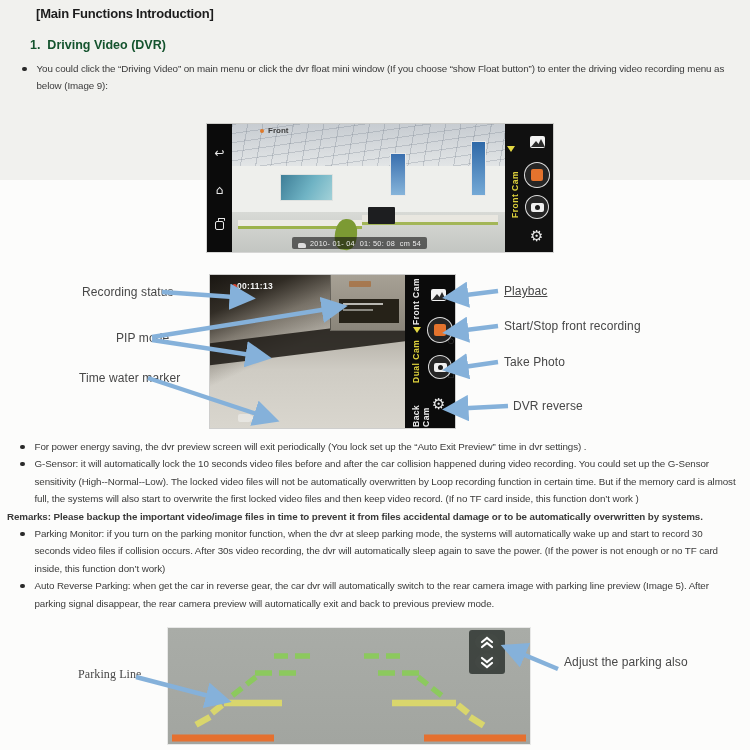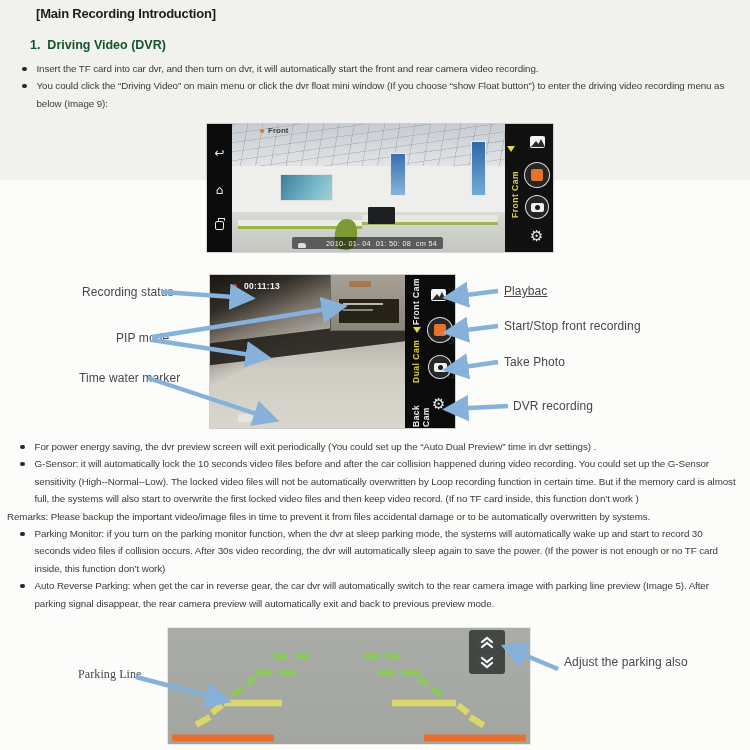--- a/index.html
+++ b/index.html
@@ -13,21 +13,21 @@
   
   .band { left:0; top:256; width:750px; height:180px; background:#f1f1ee; z-index:0; }
 
   .doc-title { left:36px; top:6px; font-size:13px; font-weight:700; color:#1c1c1c; letter-spacing:-0.2px; z-index:2; }
   .section-heading { left:30px; top:38px; font-size:12.5px; font-weight:700; color:#14532d; white-space:pre; z-index:2; }
 
   .textblock { z-index:2; font-size:9.8px; line-height:17.4px; color:#3a3a3a; letter-spacing:-0.1px; }
   .brow { display:flex; gap:10px; }
   .bdot { flex:none; width:4.5px; height:4.5px; border-radius:50%; background:#2a2a2a; margin-top:6.5px; }
   .btxt { flex:1; }
-  .remarks { margin-left:-13px; }
+  .remarks { margin-left:-13px;font-weight:bold; }
 
   
   .fig1 { left:207px; top:124px; width:346px; height:128px; background:#0e0e0e; z-index:1; box-shadow:0 0 0 1px rgba(0,0,0,.15); }
   .f1-nav { position:absolute; left:0; top:0; width:25px; height:100%; background:#0b0b0b; display:flex; flex-direction:column; align-items:center; justify-content:space-around; padding:10px 0; }
   .nicon { color:#e8e8e8; font-size:12px; line-height:1; font-family:"DejaVu Sans", sans-serif; }
   .recents { width:9px; height:9px; border:1.6px solid #e8e8e8; border-radius:2px; position:relative; }
   .recents i { position:absolute; left:2px; top:-4px; width:7px; height:3px; border:1.4px solid #e8e8e8; border-bottom:none; border-radius:1px; display:block; }
   .f1-photo { position:absolute; left:25px; top:0; width:273px; height:100%; overflow:hidden; background:#dfe2e1; }
   .ceiling { position:absolute; left:0; top:0; width:100%; height:42px;
      background:
@@ -38,21 +38,21 @@
   .floor { position:absolute; left:0; top:88px; width:100%; height:40px; background:linear-gradient(#d8dad6,#c3c6c2); }
   .mural { position:absolute; left:48px; top:50px; width:53px; height:27px; background:linear-gradient(120deg,#3e7e97,#6fb3c4 55%,#a2d1d8); border:1px solid #dfe2e0; }
   .poster1 { position:absolute; left:158px; top:29px; width:16px; height:43px; background:linear-gradient(#3a6fae,#86b4da); border:1px solid #e9e9e9; }
   .poster2 { position:absolute; left:239px; top:17px; width:15px; height:55px; background:linear-gradient(#2f69a8,#74a9d6); border:1px solid #e9e9e9; }
   .desk1 { position:absolute; left:6px; top:96px; width:124px; height:9px; background:#edebe3; border-bottom:3px solid #9cb24a; }
   .desk2 { position:absolute; left:130px; top:91px; width:136px; height:10px; background:#e9e7e0; border-bottom:3px solid #a3b657; }
   .chair { position:absolute; left:103px; top:95px; width:22px; height:31px; background:#7c9a33; border-radius:45% 45% 40% 40%; transform:rotate(7deg); }
   .monitor { position:absolute; left:136px; top:83px; width:27px; height:17px; background:#1d1e20; border-radius:1px; }
   .front-marker { position:absolute; left:28px; top:2px; display:flex; align-items:center; gap:4px; font-size:8px; font-weight:700; color:#3d3d3d; }
   .odot { width:4px; height:4px; border-radius:50%; background:#e07a2a; }
-  .f1-stamp { position:absolute; left:60px; bottom:3px; background:rgba(12,12,12,.58); color:#ecepart; color:#ececec; font-size:7.3px; letter-spacing:.3px; padding:1.5px 6px; border-radius:2px; display:flex; align-items:flex-end; gap:20px; white-space:pre; }
+  .f1-stamp { position:absolute; left:60px; bottom:3px; background:rgba(12,12,12,.58); color:#ecepart; color:#ececec; font-size:7.3px; letter-spacing:.3px; padding:1.5px 6px; border-radius:2px; display:flex; align-items:flex-end; gap:4px; white-space:pre; }
   .car-glyph { width:8px; height:5px; background:#ddd; border-radius:1.5px 3px 1px 1px; position:relative; }
   .f1-side { position:absolute; right:0; top:0; width:48px; height:100%; background:#101010; }
   .vtext { writing-mode:vertical-rl; transform:rotate(180deg); font-size:8.5px; font-weight:700; letter-spacing:.5px; }
   .yellowtx { color:#ddd03c; }
   .whitetx { color:#e9e9e9; }
   .tri-down { width:0; height:0; border-left:4px solid transparent; border-right:4px solid transparent; border-top:6px solid #e3d843; }
   .gal-icon { width:15px; height:12px; background:#f2f2f2; border-radius:2px; position:relative; overflow:hidden; }
   .gal-icon .m1 { position:absolute; left:1px; bottom:1px; width:0; height:0; border-left:5px solid transparent; border-right:5px solid transparent; border-bottom:6px solid #2b2b2b; }
   .gal-icon .m2 { position:absolute; left:7px; bottom:1px; width:0; height:0; border-left:4px solid transparent; border-right:4px solid transparent; border-bottom:8px solid #2b2b2b; }
   .ring { width:26px; height:26px; border-radius:50%; border:1.6px solid rgba(255,255,255,.85); background:#262626; display:flex; align-items:center; justify-content:center; }
@@ -62,21 +62,21 @@
   .lens { width:5px; height:5px; border-radius:50%; background:#1c1c1c; }
   .gear { color:#ececec; font-size:15px; line-height:1; font-family:"DejaVu Sans", sans-serif; }
 
   
   .fig2 { left:210px; top:275px; width:245px; height:153px; background:#0c0c0c; z-index:1; box-shadow:0 0 0 1px rgba(0,0,0,.18); }
   .f2-preview { position:absolute; left:0; top:0; width:195px; height:100%; overflow:hidden;
      background:
        linear-gradient(155deg, rgba(20,17,13,.96) 0%, rgba(40,35,28,.92) 16%, rgba(85,77,66,.55) 30%, rgba(0,0,0,0) 46%),
        linear-gradient(180deg, #8f8b82 0%, #b4b0a7 38%, #cfccc4 62%, #d9d6ce 100%); }
   .wedge { position:absolute; left:-8px; top:56px; width:215px; height:22px; background:#1b1813; opacity:.85; transform:rotate(-7deg); }
-  .f2-timer { position:absolute; left:22px; top:6px; display:flex; align-items:center; gap:7px; color:#f3f3f3; font-size:8.5px; font-weight:700; letter-spacing:.3px; }
+  .f2-timer { position:absolute; left:22px; top:6px; display:flex; align-items:center; gap:0; color:#f3f3f3; font-size:8.5px; font-weight:700; letter-spacing:.3px; }
   .reddot { width:5px; height:5px; border-radius:50%; background:#d6452f; }
   .pip { position:absolute; left:120px; top:0; width:75px; height:56px; background:linear-gradient(#a7a195,#8a857a); border-left:1px solid rgba(0,0,0,.35); border-bottom:1px solid rgba(0,0,0,.35); }
   .pip-box { position:absolute; left:8px; top:24px; width:60px; height:24px; background:#262218; }
   .pip-line1 { position:absolute; left:4px; top:4px; width:40px; height:2px; background:rgba(235,235,230,.75); }
   .pip-line2 { position:absolute; left:4px; top:10px; width:30px; height:2px; background:rgba(235,235,230,.5); }
   .pip-amber { position:absolute; left:18px; top:6px; width:22px; height:6px; background:#a86a34; opacity:.7; border-radius:1px; }
   .ghost-cam { position:absolute; left:28px; bottom:6px; width:13px; height:8px; background:rgba(255,255,255,.4); border-radius:2px; }
   .ghost-cam:after { content:""; position:absolute; left:13px; top:1px; border-top:3px solid transparent; border-bottom:3px solid transparent; border-left:4px solid rgba(255,255,255,.4); }
   .f2-side { position:absolute; right:0; top:0; width:50px; height:100%; background:#0b0b0b; }
   .f2-tab { position:absolute; left:6px; }
@@ -92,28 +92,24 @@
   .adjust { position:absolute; left:301px; top:2px; width:36px; height:44px; background:rgba(36,42,38,.78); border-radius:3px; display:flex; flex-direction:column; align-items:center; justify-content:space-around; padding:2px 0; }
   .adj-btn { width:24px; height:18px; display:flex; align-items:center; justify-content:center; border-radius:50%; background:rgba(70,76,70,.45); }
 
   .overlay { position:absolute; left:0; top:0; z-index:3; pointer-events:none; }
 </style>
 </head>
 <body>
 
 <div class="abs band"></div>
 
-<h1 class="abs doc-title">[Main Recording Introduction]</h1>
+<h1 class="abs doc-title">[Main Functions Introduction]</h1>
 <h2 class="abs section-heading">1.  Driving Video (DVR)</h2>
 
 <div class="abs textblock" style="left:22px; top:60px; width:708px;">
-  <div class="brow">
-    <span class="bdot"></span>
-    <p class="btxt">Insert the TF card into car dvr, and then turn on dvr, it will automatically start the front and rear camera video recording.</p>
-  </div>
   <div class="brow">
     <span class="bdot"></span>
     <p class="btxt">You could click the “Driving Video” on main menu or click the dvr float mini window (If you choose “show Float button”) to enter the driving video recording menu as below (Image 9):</p>
   </div>
 </div>
 
 <div class="abs fig1">
   <div class="f1-nav">
     <span class="nicon">↩</span>
     <span class="nicon">⌂</span>
@@ -200,26 +196,26 @@
     <span class="edge-glyph" style="top:96px;">□</span>
   </div>
 </div>
 
 <span class="abs lbl" style="left:82px; top:285px;">Recording status</span>
 <span class="abs lbl" style="left:116px; top:331px;">PIP mode</span>
 <span class="abs lbl" style="left:79px; top:371px;">Time water marker</span>
 <span class="abs lbl" style="left:504px; top:284px;text-decoration:underline;">Playbac</span>
 <span class="abs lbl" style="left:504px; top:319px;">Start/Stop front recording</span>
 <span class="abs lbl" style="left:504px; top:355px;">Take Photo</span>
-<span class="abs lbl" style="left:513px; top:399px;">DVR recording</span>
+<span class="abs lbl" style="left:513px; top:399px;">DVR reverse</span>
 
 <div class="abs textblock" style="left:20px; top:438px; width:716px;">
   <div class="brow">
     <span class="bdot"></span>
-    <p class="btxt">For power energy saving, the dvr preview screen will exit periodically (You could set up the “Auto Dual Preview” time in dvr settings) .</p>
+    <p class="btxt">For power energy saving, the dvr preview screen will exit periodically (You lock set up the “Auto Exit Preview” time in dvr settings) .</p>
   </div>
   <div class="brow">
     <span class="bdot"></span>
     <p class="btxt">G-Sensor: it will automatically lock the 10 seconds video files before and after the car collision happened during video recording. You could set up the G-Sensor sensitivity (High--Normal--Low). The locked video files will not be automatically overwritten by Loop recording function in certain time. But if the memory card is almost full, the systems will also start to overwrite the first locked video files and then keep video record. (If no TF card inside, this function don’t work )</p>
   </div>
   <p class="remarks">Remarks: Please backup the important video/image files in time to prevent it from files accidental damage or to be automatically overwritten by systems.</p>
   <div class="brow">
     <span class="bdot"></span>
     <p class="btxt">Parking Monitor: if you turn on the parking monitor function, when the dvr at sleep parking mode, the systems will automatically wake up and start to record 30 seconds video files if collision occurs. After 30s video recording, the dvr will automatically sleep again to save the power. (If the power is not enough or no TF card inside, this function don’t work)</p>
   </div>

